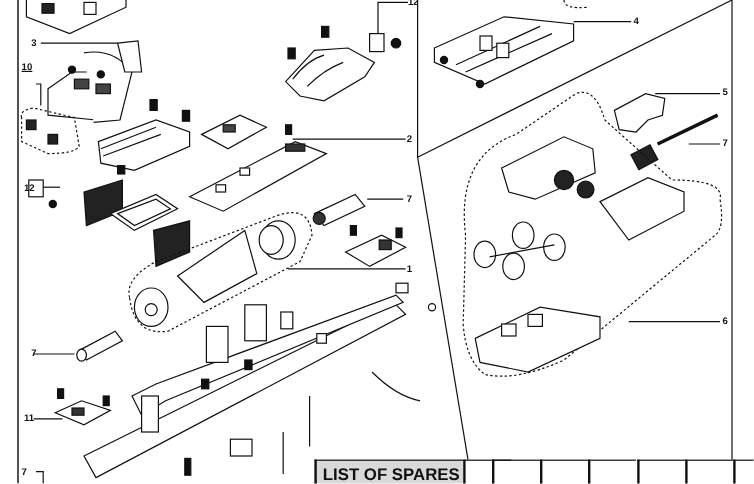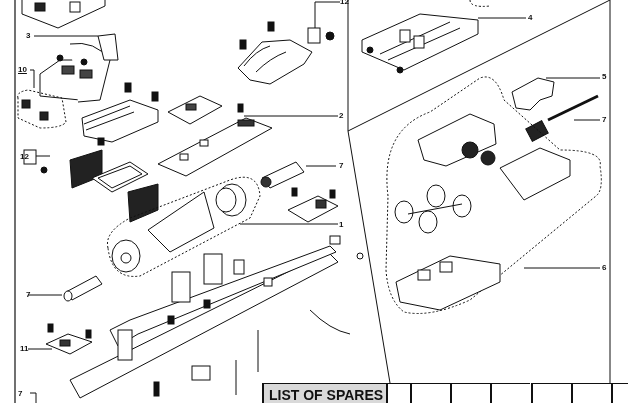--- a/index.html
+++ b/index.html
@@ -170,21 +170,21 @@
     <rect x="418" y="270" width="12" height="10" fill="#fff"></rect>
     <rect x="440" y="262" width="12" height="10" fill="#fff"></rect>
     <line x1="524" y1="268" x2="600" y2="268"></line>
   </g>
 
   <line x1="34" y1="36" x2="98" y2="36"></line>
   <polyline points="30,70 34,70 34,88"></polyline>
 </svg>
 
 <div class="lbl" style="left:26px;top:32px;">3</div>
-<div class="lbl" style="left:18px;top:66px;text-decoration:underline;">10</div>
+<div class="lbl" style="left:18px;top:52px;text-decoration:underline;">10</div>
 <div class="lbl" style="left:340px;top:-2px;">12</div>
 <div class="lbl" style="left:20px;top:153px;">12</div>
 <div class="lbl" style="left:339px;top:112px;">2</div>
 <div class="lbl" style="left:339px;top:162px;">7</div>
 <div class="lbl" style="left:339px;top:221px;">1</div>
 <div class="lbl" style="left:26px;top:291px;">7</div>
 <div class="lbl" style="left:20px;top:345px;">11</div>
 <div class="lbl" style="left:18px;top:390px;">7</div>
 <div class="lbl" style="left:528px;top:14px;">4</div>
 <div class="lbl" style="left:602px;top:73px;">5</div>

